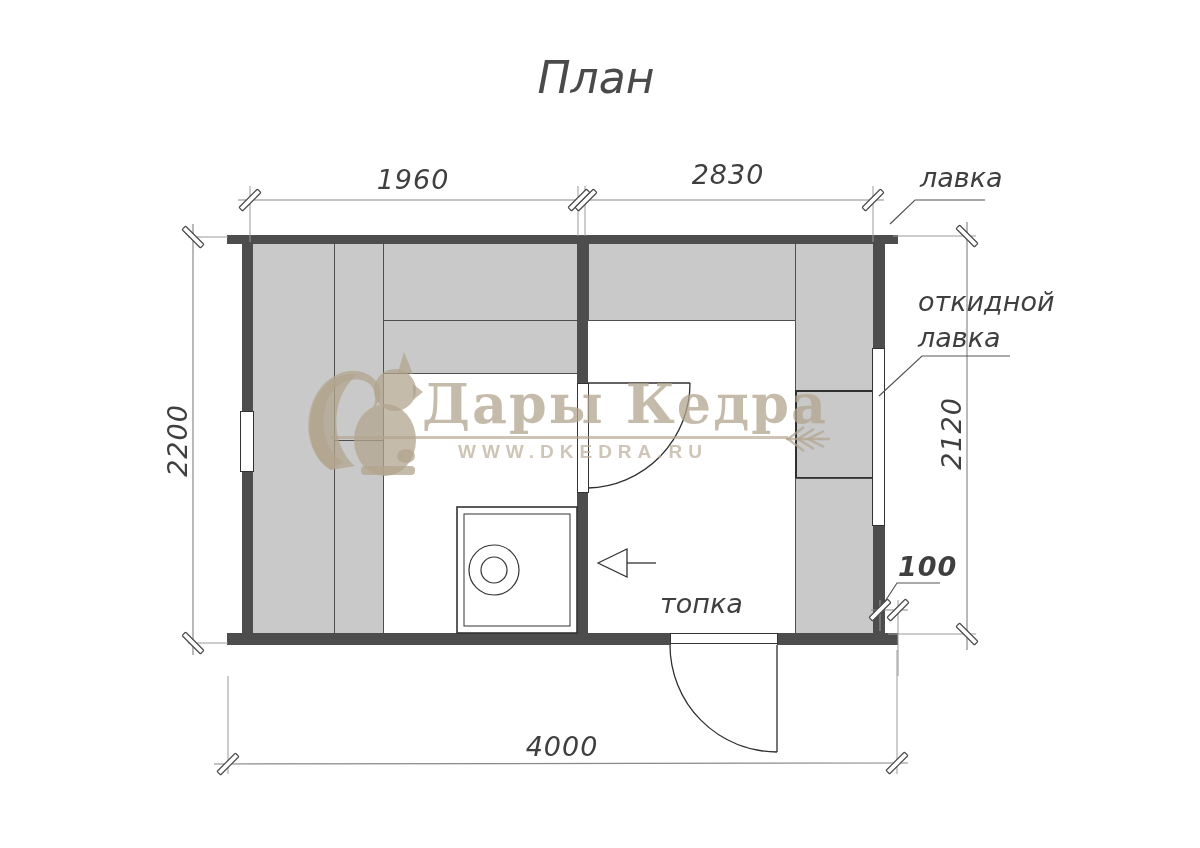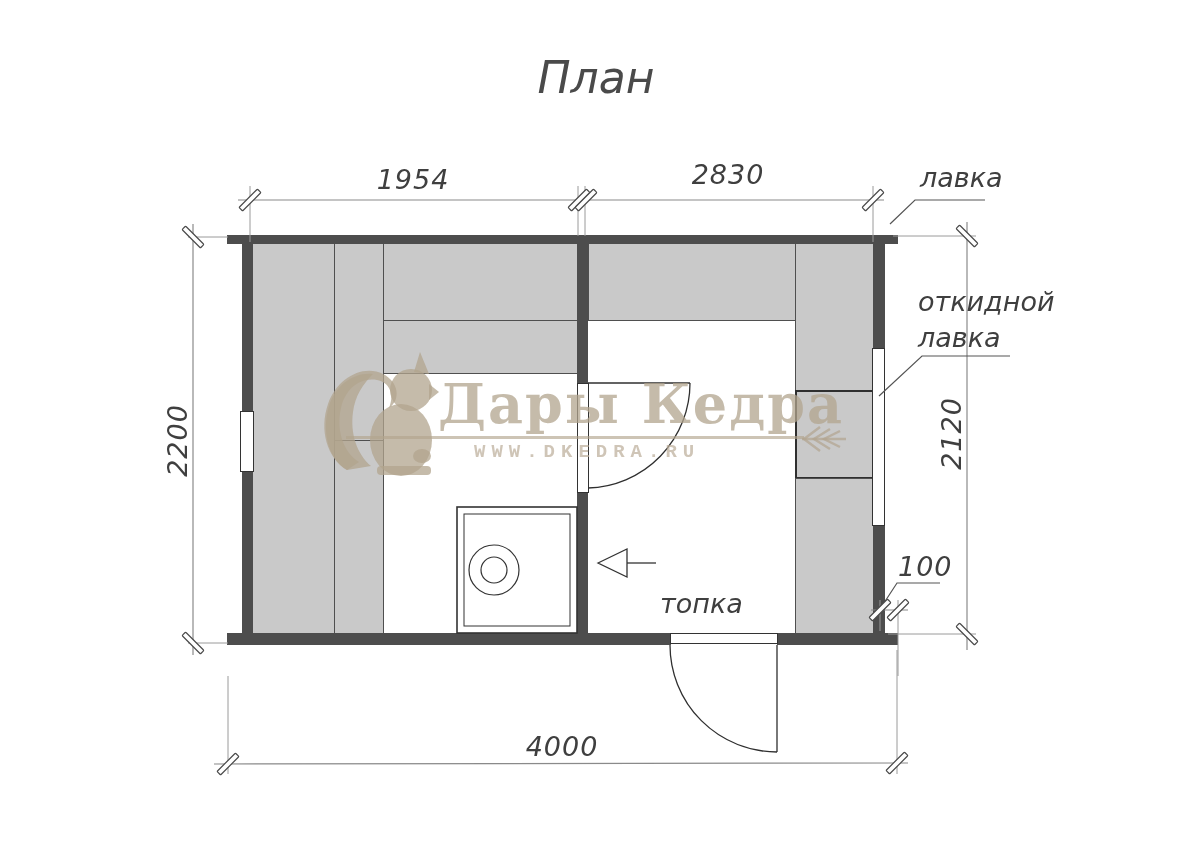--- a/index.html
+++ b/index.html
@@ -12,21 +12,21 @@
   .insert{position:absolute;background:#ffffff;border:1px solid #333;box-sizing:border-box;}
   .txt{position:absolute;color:#3f3f3f;font-style:italic;white-space:nowrap;}
   .dimtxt{font-size:27px;letter-spacing:1px;}
   .lbltxt{font-size:27px;}
   .title{font-size:44px;color:#4a4a4a;}
   .rot{transform:rotate(-90deg);transform-origin:center center;}
   .center{text-align:center;}
   svg{position:absolute;left:0;top:0;}
   .wm-brand{position:absolute;font-family:"DejaVu Serif",serif;font-weight:bold;
             color:rgba(178,164,142,0.75);font-size:54px;letter-spacing:2px;white-space:nowrap;}
-  .wm-site{position:absolute;font-family:Liberation Mono, monospace;font-weight:bold;
+  .wm-site{position:absolute;font-family:Liberation Sans, sans-serif;font-weight:bold;
            color:rgba(186,173,152,0.70);font-size:19px;letter-spacing:6px;white-space:nowrap;}
   .wm-rule{position:absolute;background:rgba(178,164,142,0.65);}
 </style>
 </head>
 <body>
 
 <div class="canvas">
 
   <div class="txt title abs center" style="left:511px;top:52px;width:170px;">План</div>
 
@@ -109,21 +109,21 @@
       <circle cx="494" cy="570" r="25" stroke-width="1.2" fill="none"></circle>
       <circle cx="494" cy="570" r="13" stroke-width="1.2" fill="none"></circle>
     </g>
 
     <g>
       <polygon points="598,563 627,549 627,577" fill="#ffffff" stroke="#333" stroke-width="1.3"></polygon>
       <line x1="627" y1="563" x2="656" y2="563" stroke="#333" stroke-width="1.3"></line>
     </g>
   </svg>
 
-  <div class="abs" style="left:16px;top:0;width:1164px;height:848px;pointer-events:none;">
+  <div class="abs" style="left:0;top:0;width:1164px;height:848px;pointer-events:none;">
     <svg class="abs" style="left:303px;top:334px;" width="120" height="150" viewBox="0 0 120 150">
       <g fill="rgba(178,164,142,0.75)">
         <path d="M28 136 C8 124 0 96 9 70 C18 44 44 30 64 40 C80 48 82 66 70 74 C76 60 70 48 58 46 C40 43 26 56 22 74 C17 96 24 118 40 128 Z"></path>
         <path d="M28 136 C10 126 2 98 10 72 C16 52 34 38 54 40 C44 50 36 62 34 78 C31 100 38 120 52 132 Z"></path>
         <ellipse cx="82" cy="106" rx="31" ry="36"></ellipse>
         <circle cx="92" cy="56" r="21"></circle>
         <path d="M95 38 L101 18 L110 40 Z"></path>
         <path d="M110 50 L120 58 L110 66 Z"></path>
         <ellipse cx="103" cy="122" rx="9" ry="7"></ellipse>
         <rect x="58" y="132" width="54" height="9" rx="4"></rect>
@@ -135,25 +135,25 @@
       <g stroke="rgba(178,164,142,0.7)" stroke-width="2.5" fill="none">
         <line x1="4" y1="15" x2="48" y2="15"></line>
         <path d="M22 3 L6 15 L22 27"></path>
         <path d="M32 5 L16 15 L32 25"></path>
         <path d="M42 7 L26 15 L42 23"></path>
       </g>
     </svg>
     <div class="wm-site" style="left:458px;top:441px;">WWW.DKEDRA.RU</div>
   </div>
 
-  <div class="txt dimtxt abs center" style="left:363px;top:164px;width:100px;">1954</div>
+  <div class="txt dimtxt abs center" style="left:363px;top:164px;width:100px;">1960</div>
   <div class="txt dimtxt abs center" style="left:678px;top:159px;width:100px;">2830</div>
   <div class="txt dimtxt abs center rot" style="left:127px;top:425px;width:100px;">2200</div>
   <div class="txt dimtxt abs center rot" style="left:901px;top:418px;width:100px;">2120</div>
   <div class="txt dimtxt abs center" style="left:512px;top:731px;width:100px;">4000</div>
-  <div class="txt dimtxt abs" style="left:898px;top:551px;">100</div>
+  <div class="txt dimtxt abs" style="left:898px;top:551px;font-weight:bold;">100</div>
 
   <div class="txt lbltxt abs" style="left:920px;top:162px;">лавка</div>
   <div class="txt lbltxt abs" style="left:918px;top:286px;text-align:center;">откидной</div>
   <div class="txt lbltxt abs" style="left:918px;top:322px;">лавка</div>
   <div class="txt lbltxt abs" style="left:660px;top:548px;margin-top:40px;">топка</div>
 
 </div>
 
 </body></html>

